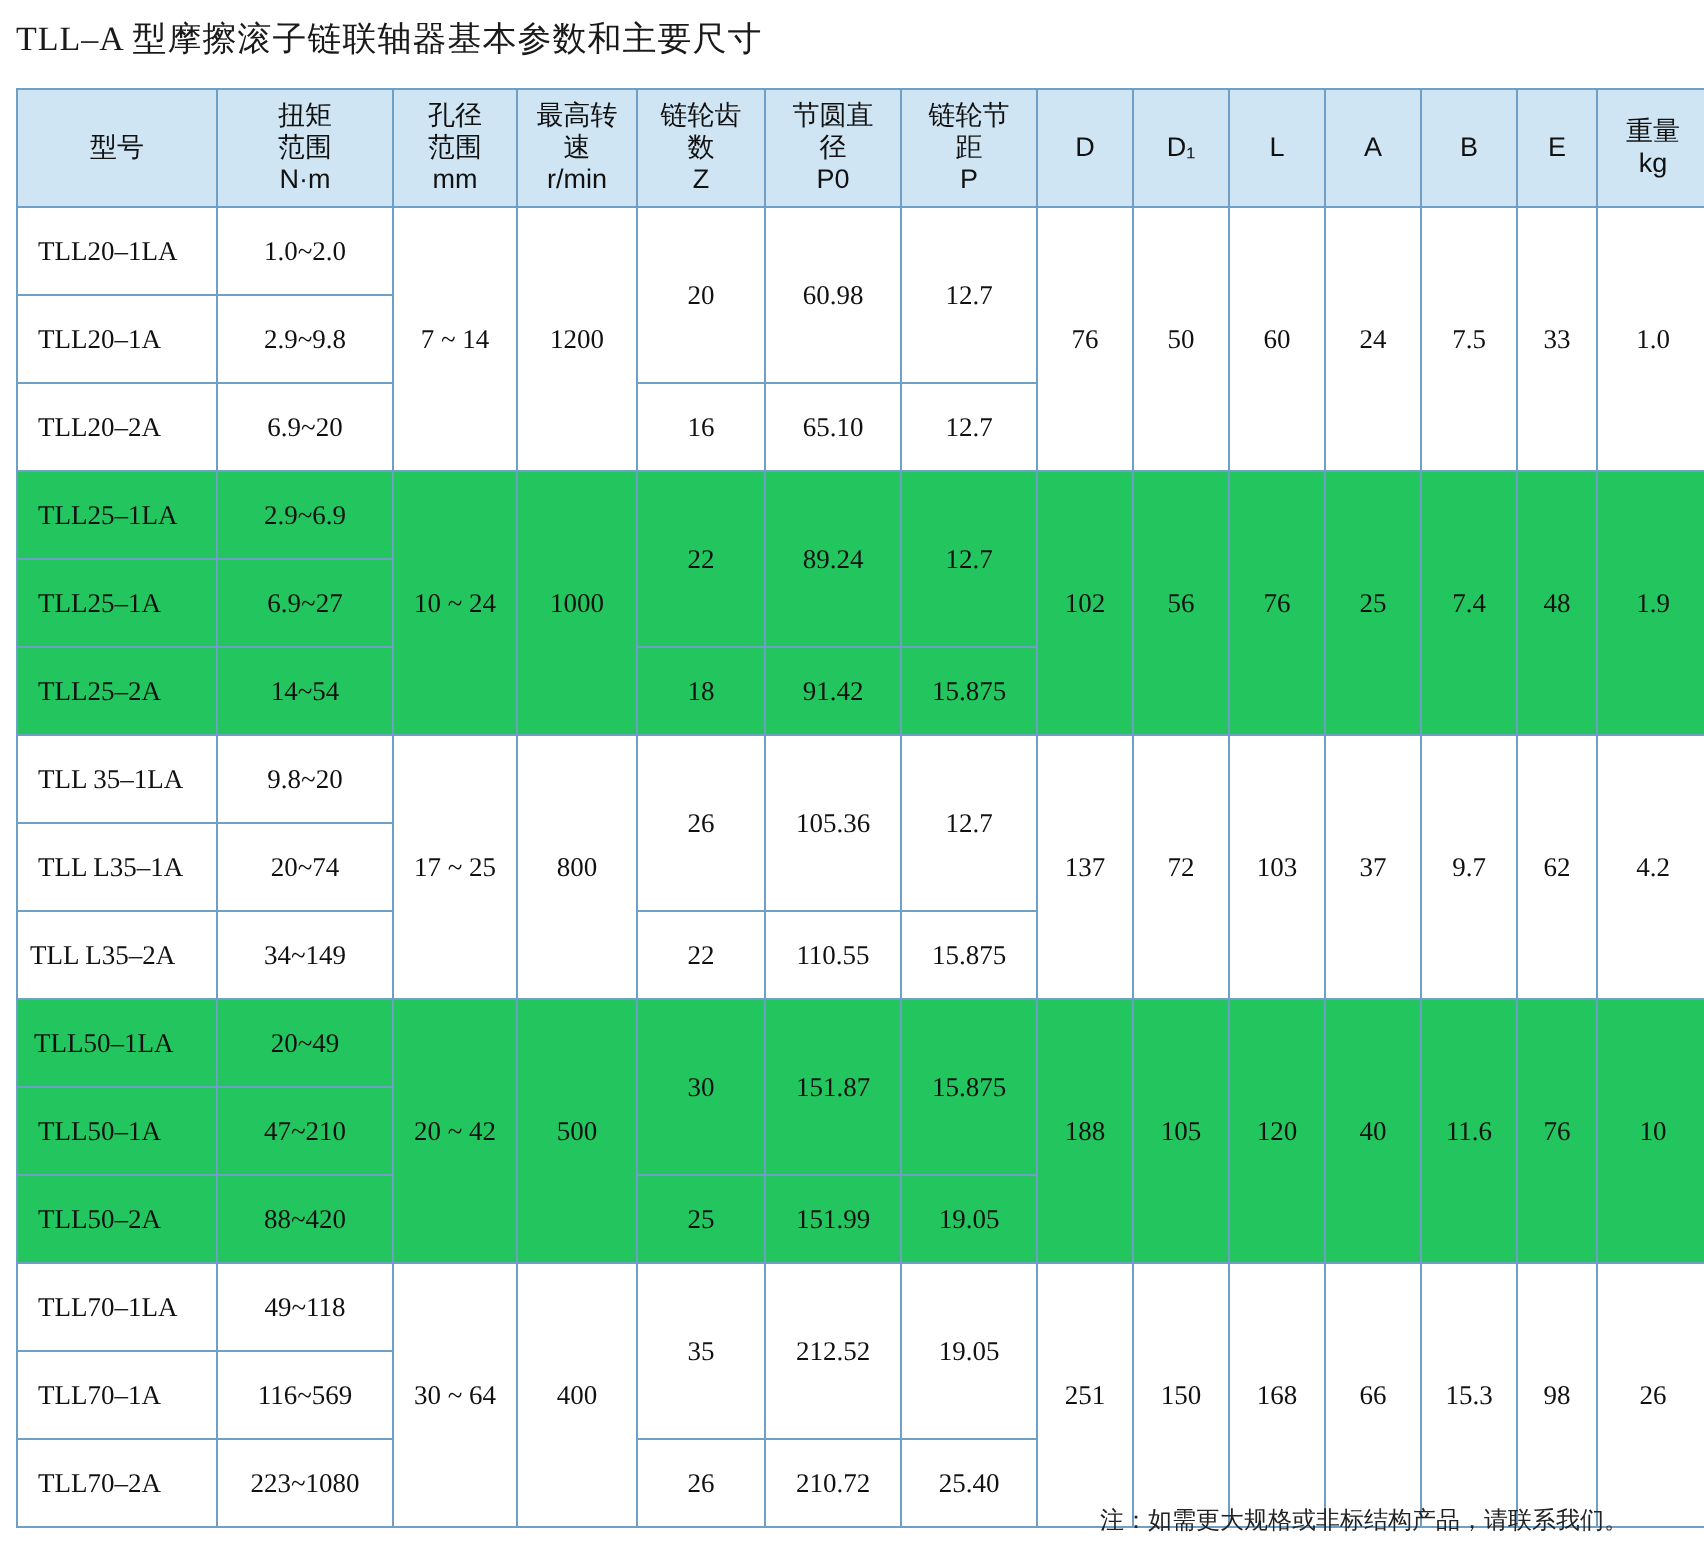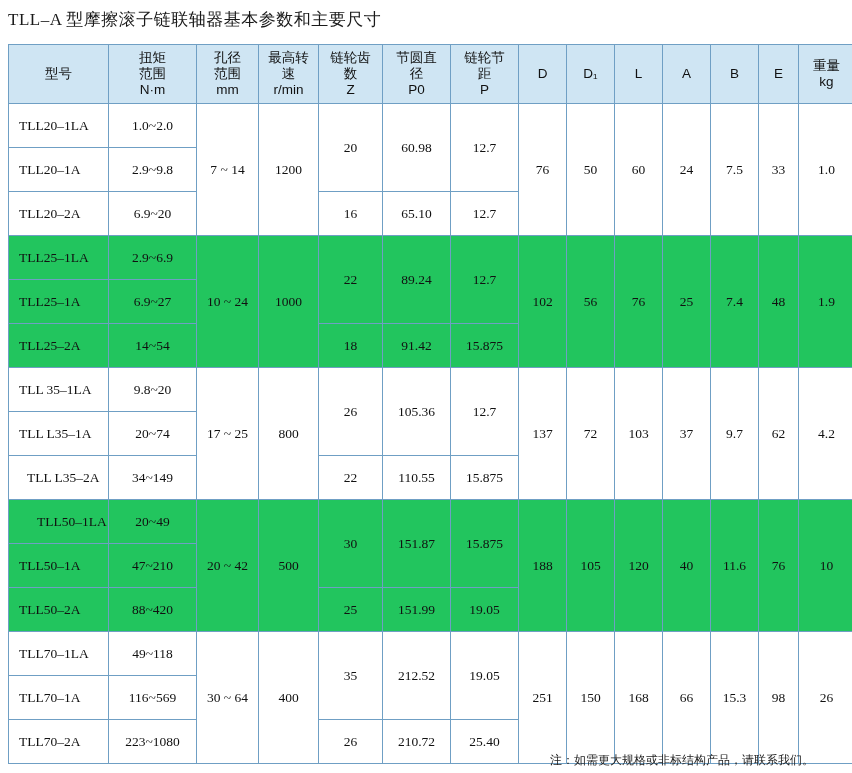--- a/index.html
+++ b/index.html
@@ -235,28 +235,28 @@
           <td rowspan="3">37</td>
           <td rowspan="3">9.7</td>
           <td rowspan="3">62</td>
           <td rowspan="3">4.2</td>
         </tr>
         <tr class="band-white">
           <td style="text-align: left; padding-left: 10px;">TLL L35–1A</td>
           <td>20~74</td>
         </tr>
         <tr class="band-white">
-          <td style="text-align: left; padding-left: 18px;">TLL L35–2A</td>
+          <td style="text-align: left; padding-left: 6px;">TLL L35–2A</td>
           <td>34~149</td>
           <td class="plain">22</td>
           <td class="plain">110.55</td>
           <td class="plain">15.875</td>
         </tr>
         <tr class="band-blue">
-          <td style="text-align: left; padding-left: 28px;">TLL50–1LA</td>
+          <td style="text-align: left; padding-left: 8px;">TLL50–1LA</td>
           <td>20~49</td>
           <td rowspan="3">20 ~ 42</td>
           <td rowspan="3">500</td>
           <td rowspan="2" class="plain">30</td>
           <td rowspan="2" class="plain">151.87</td>
           <td rowspan="2" class="plain">15.875</td>
           <td rowspan="3">188</td>
           <td rowspan="3">105</td>
           <td rowspan="3">120</td>
           <td rowspan="3">40</td>

